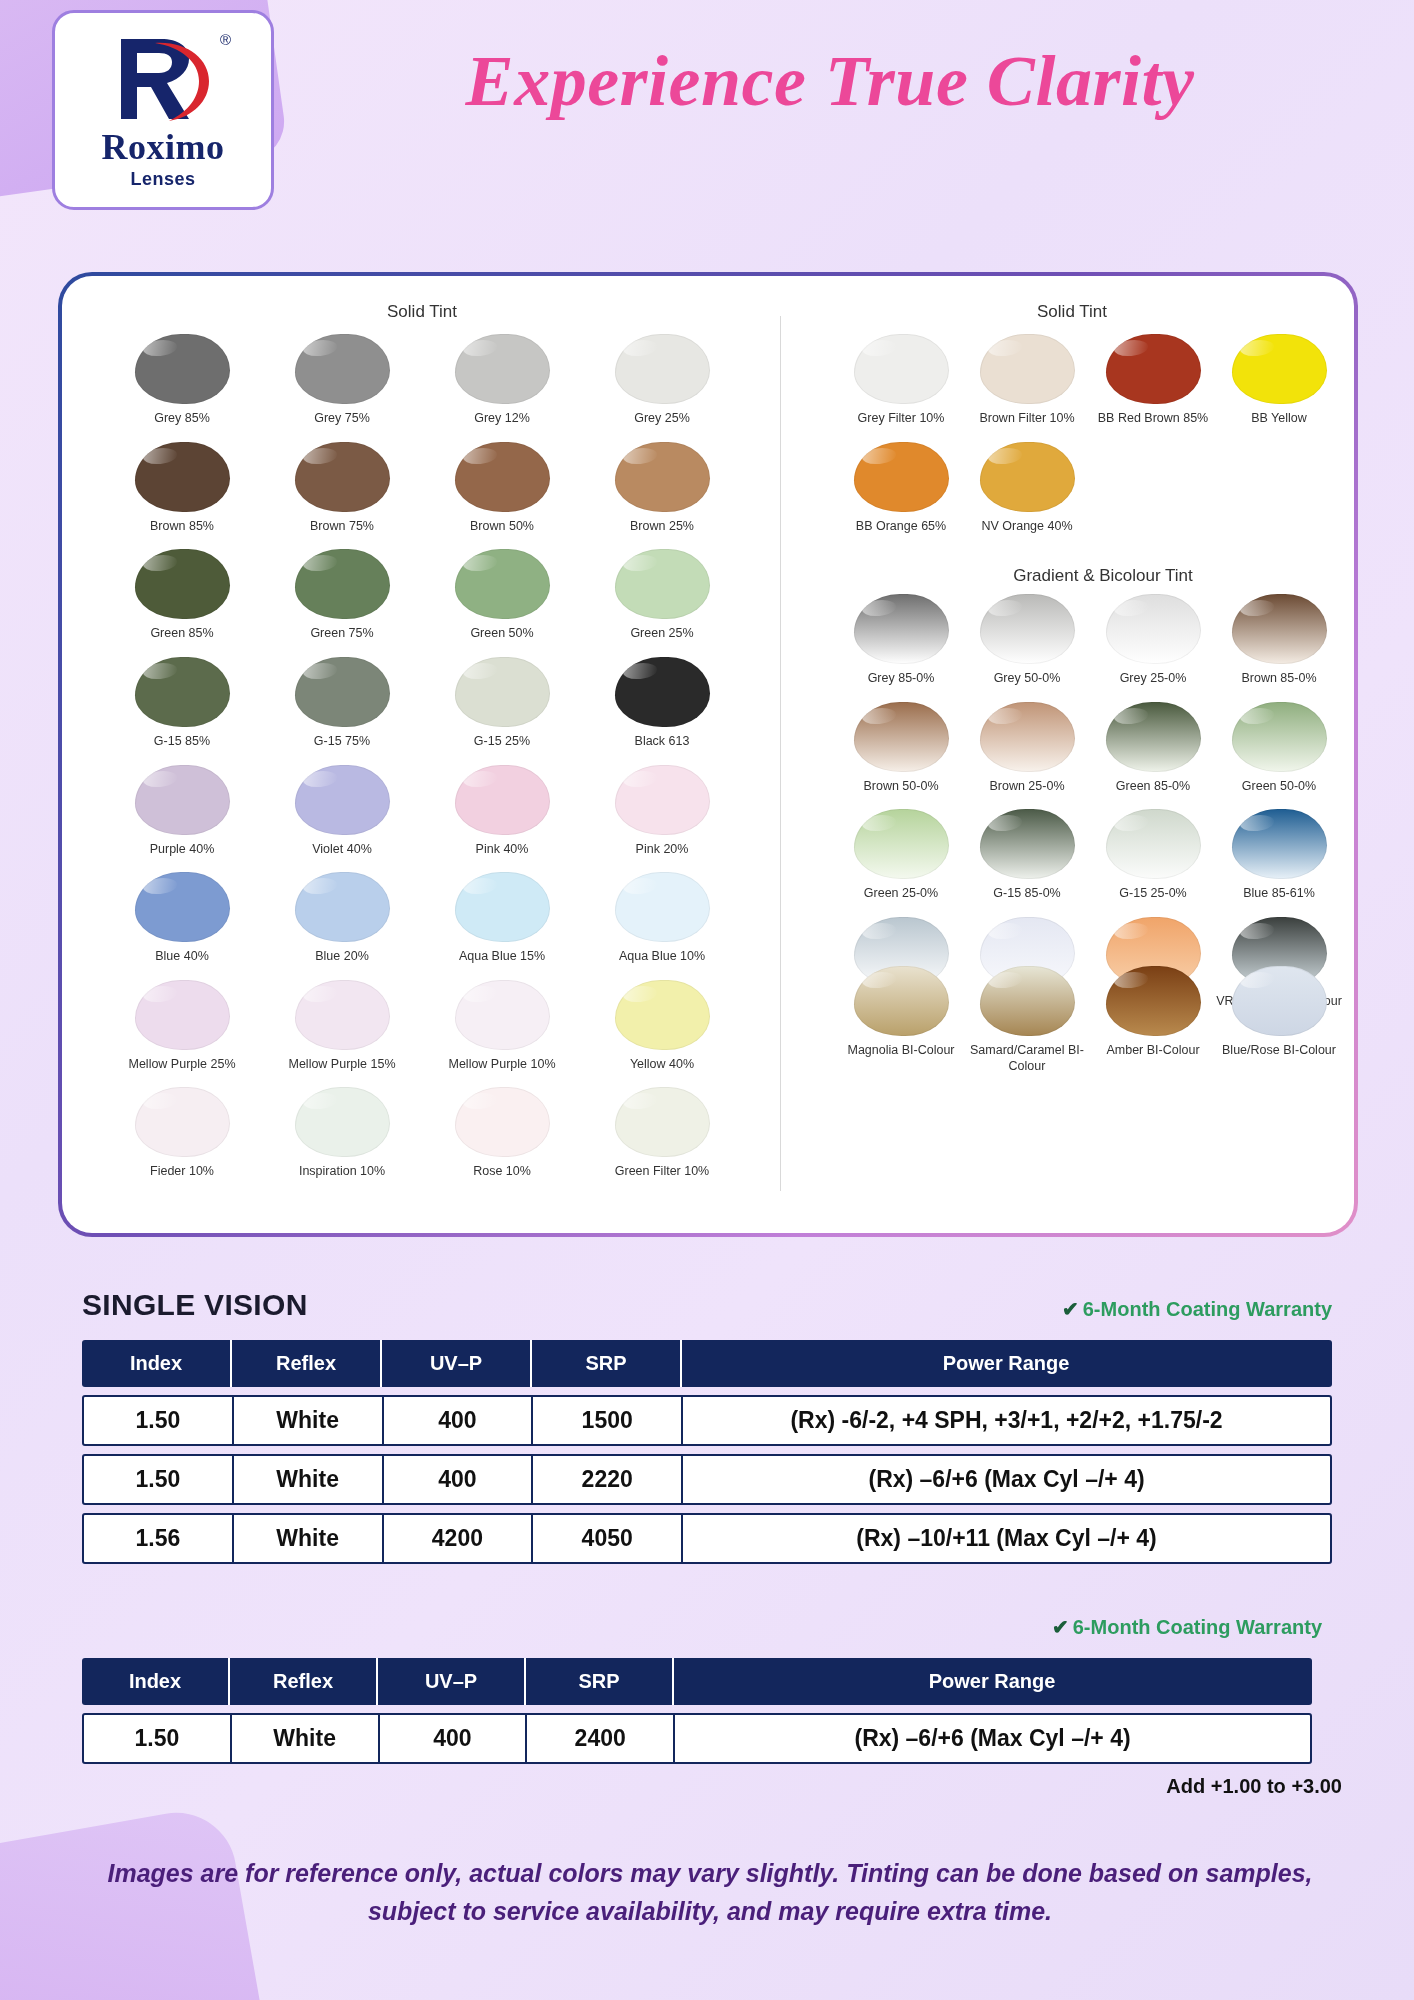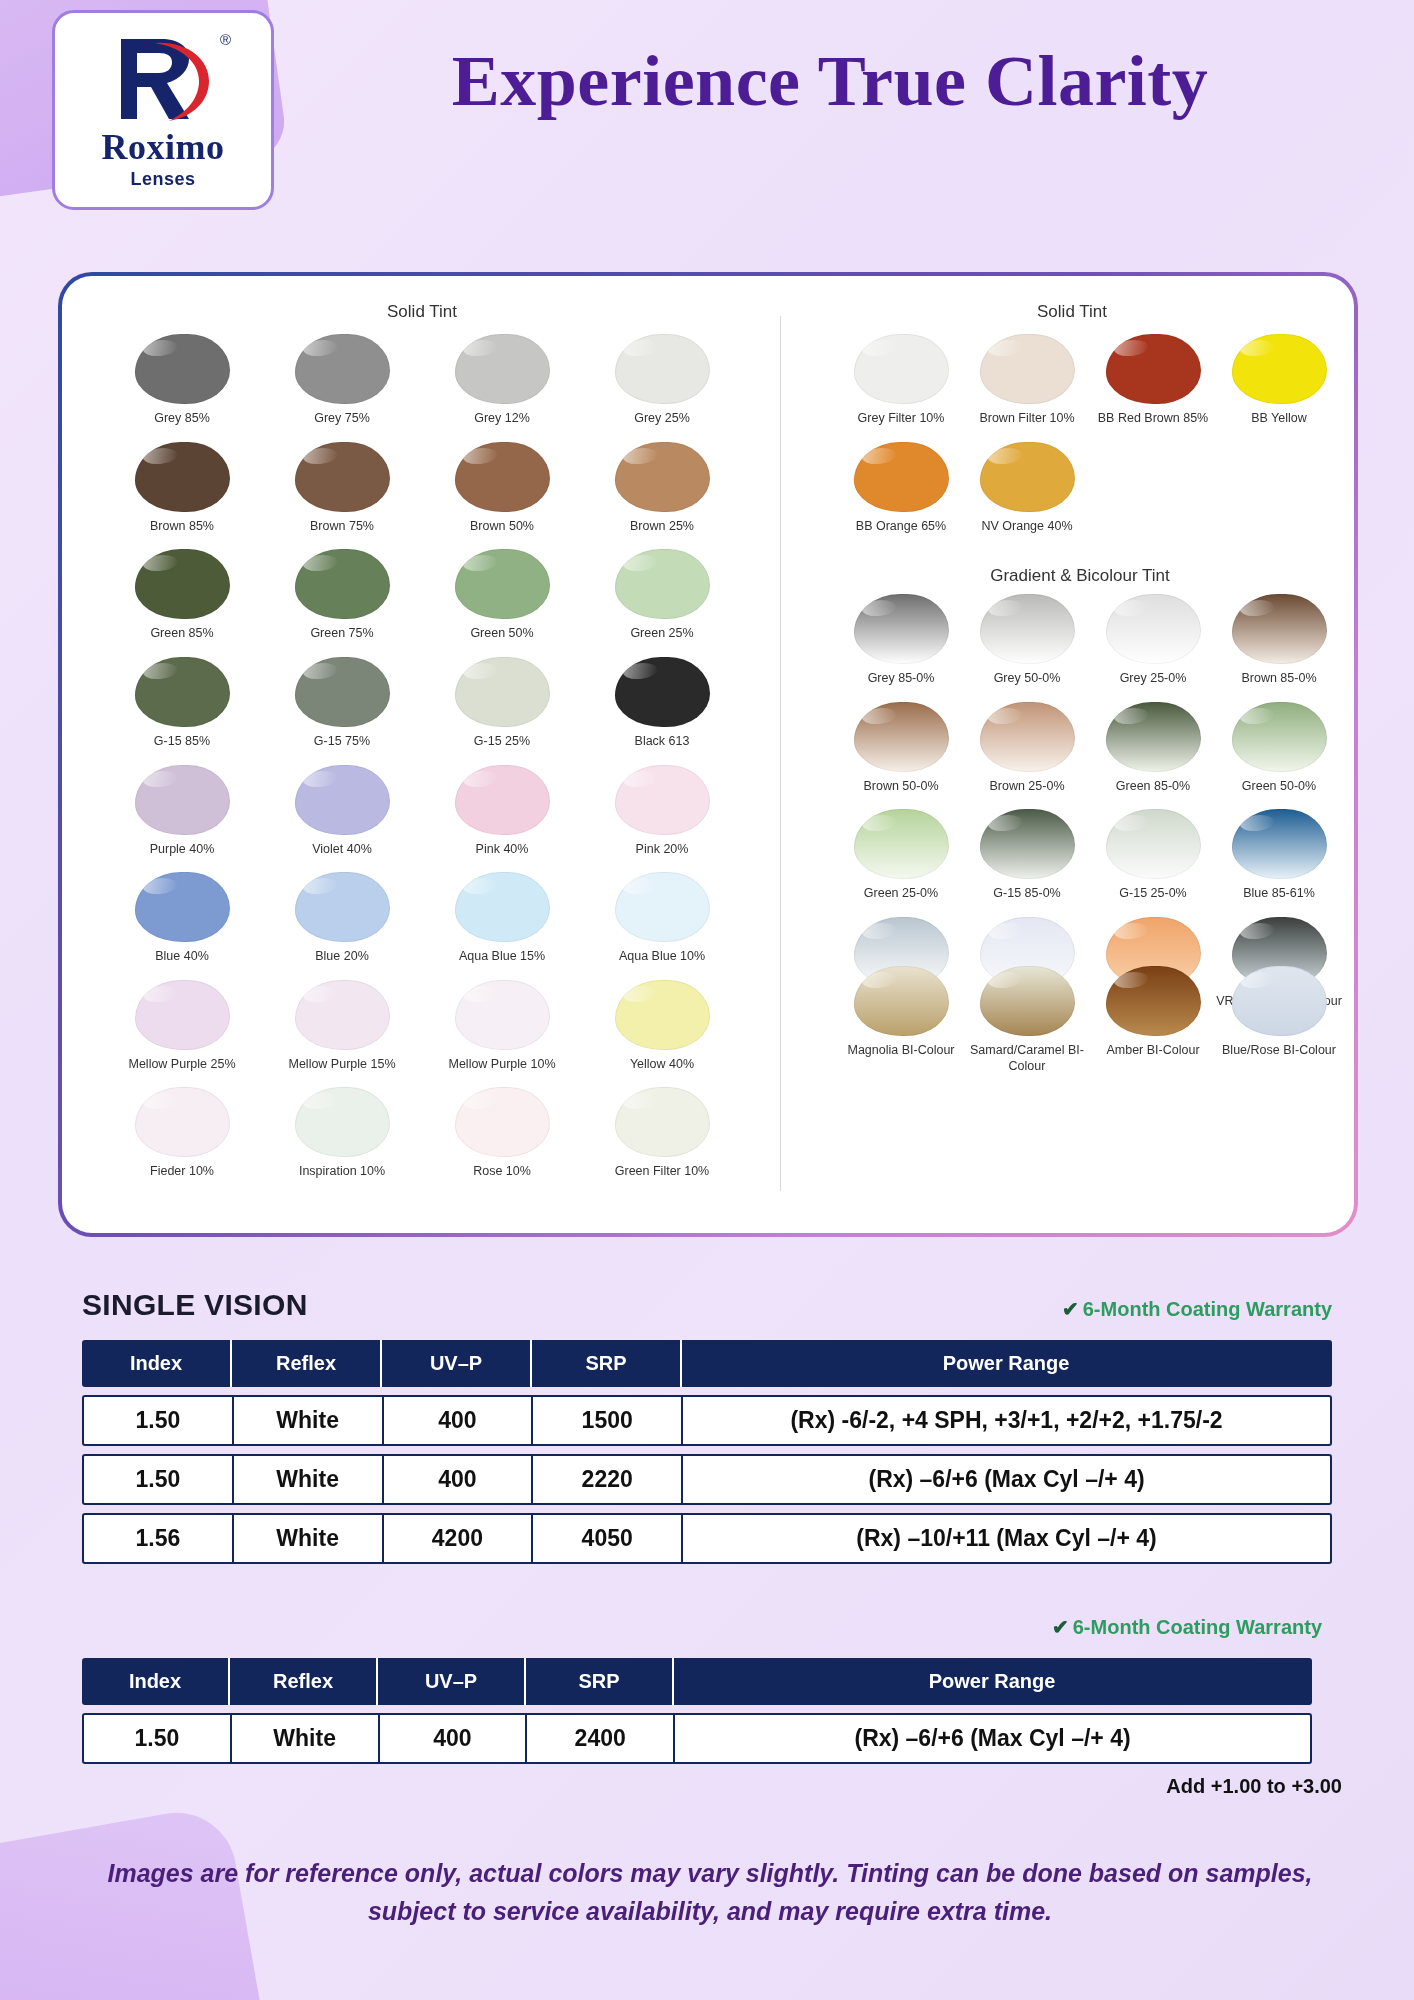--- a/index.html
+++ b/index.html
@@ -29,22 +29,22 @@
     background:#fff; border:3px solid #9e7fe0; border-radius:22px;
     display:flex; flex-direction:column; align-items:center; justify-content:center;
   }
   .logo-mark { position:relative; width:120px; height:96px; margin-bottom:2px;}
   .logo-reg { position:absolute; right:-8px; top:0px; font-size:15px; color:#1b2a6b; }
   .logo-word { font-family:"Liberation Serif", serif; font-weight:700; font-size:36px; color:#16256b; letter-spacing:.5px; line-height:1;}
   .logo-sub { font-size:18px; font-weight:700; color:#16256b; letter-spacing:.5px; margin-top:4px;}
 
   .headline {
     position:absolute; left:300px; top:40px; width:1060px; text-align:center;
-    font-family:"Liberation Serif", serif; font-weight:700; 
-    font-size:72px; color:#4c1d95; letter-spacing:.5px;
+    font-family:"Liberation Serif", serif; font-weight:700; font-style:italic;
+    font-size:72px; color:#ec4899; letter-spacing:.5px;
   }
 
   
   .panel {
     position:absolute; left:58px; top:272px; width:1300px; height:965px;
     border-radius:34px; padding:4px;
     background: linear-gradient(135deg,#2e4a9e 0%, #6f4fb5 45%, #c07fd8 75%, #e08fc8 100%);
   }
   .panel-inner {
     width:100%; height:100%; background:#fff; border-radius:30px; position:relative;
@@ -108,21 +108,21 @@
   </div>
 
   <div class="headline">Experience True Clarity</div>
 
   <div class="panel">
     <div class="panel-inner">
       <div class="col-div"></div>
 
       <div class="sec-title" style="left:40px; top:26px; width:640px;">Solid Tint</div>
       <div class="sec-title" style="left:760px; top:26px; width:500px;">Solid Tint</div>
-      <div class="sec-title" style="left:768px; top:290px; width:500px;">Gradient &amp; Bicolour Tint</div>
+      <div class="sec-title" style="left:791px; top:290px; width:500px;">Gradient &amp; Bicolour Tint</div>
 
       <div id="grid-left" class="grid" style="left:40px; top:58px; grid-template-columns:repeat(4,160px); row-gap:15px;">
           <div class="sw" style="width: 160px;">
             <div class="lens" style="background: rgb(110, 110, 110);"></div>
             <div class="cap">Grey 85%</div>
           </div>
           <div class="sw" style="width: 160px;">
             <div class="lens" style="background: rgb(143, 143, 143);"></div>
             <div class="cap">Grey 75%</div>
           </div>

